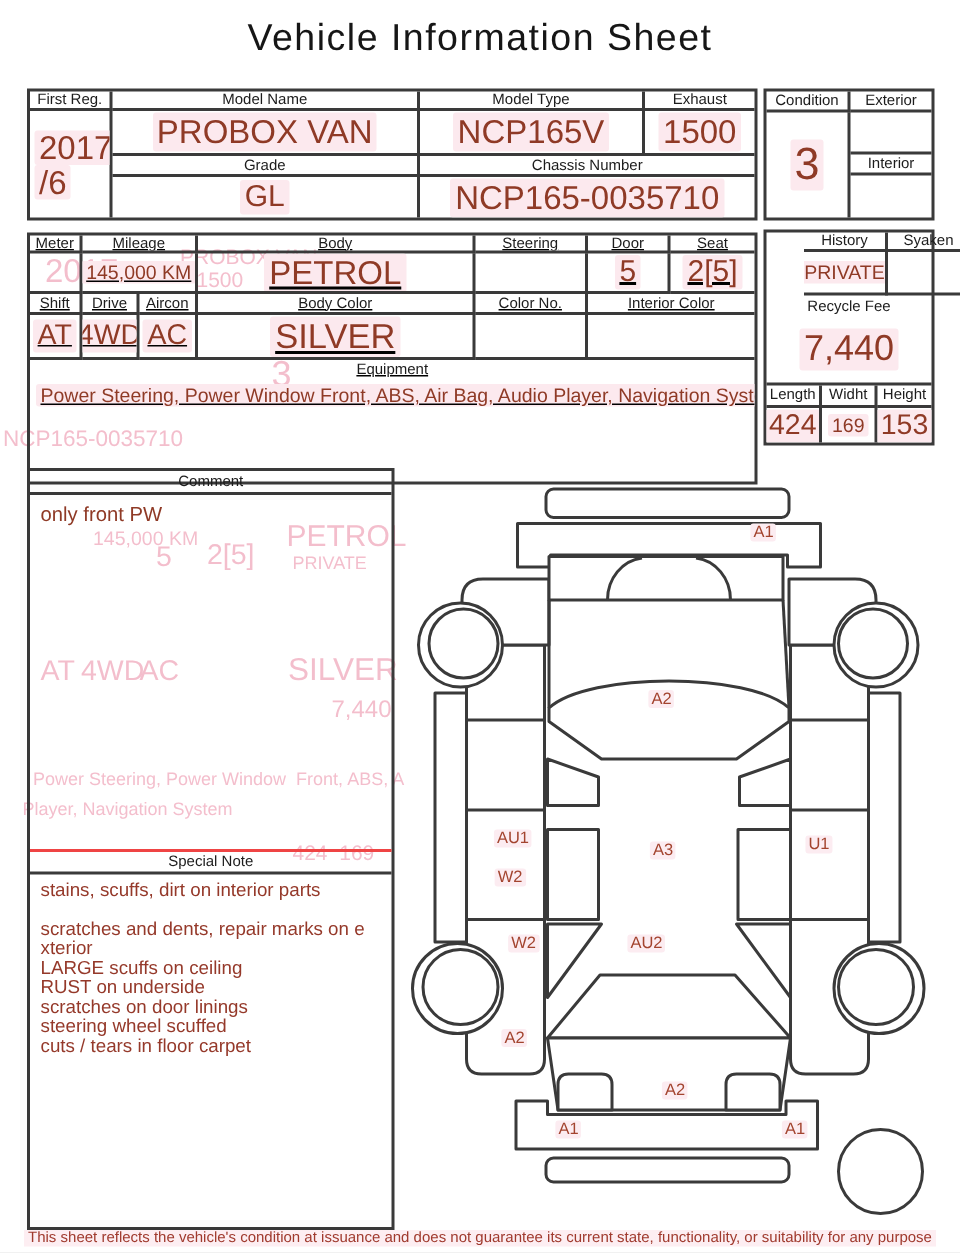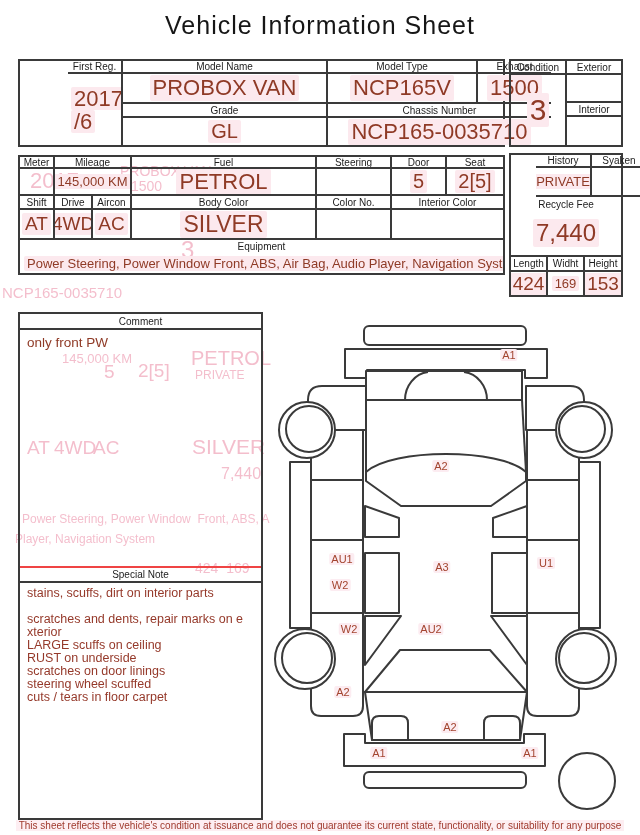--- a/index.html
+++ b/index.html
@@ -16,33 +16,33 @@
   .hd { font-size:10px; color:#1c1c1c; display:flex; align-items:center; justify-content:center; overflow:hidden; }
   .vl { color:#8f3a26; display:flex; align-items:center; justify-content:center; overflow:hidden; }
   .vl .hi { background:#fce9ee; padding:0 3px; border-radius:2px; white-space:nowrap; }
   .br { border-right:2px solid #3a3a3a; }
   .bb { border-bottom:2px solid #3a3a3a; }
 
   
   .t1 { left:18px; top:59px; width:487px; height:88px; }
   .t1g { display:grid; width:483px; height:84px;
          grid-template-columns:55px 205px 150px 73px;
-         grid-template-rows:13px 30px 14px 27px;padding-left:48px; }
+         grid-template-rows:13px 30px 14px 27px; }
   .t1-freg-v { grid-row:2 / span 3; grid-column:1; flex-direction:column; align-items:flex-start; justify-content:center;
                font-size:22px; line-height:23px; padding-left:3px; }
   .t1-chassis-h { grid-column:3 / span 2; }
   .t1-chassis-v { grid-column:3 / span 2; }
 
   
   .b1 { left:509px; top:59px; width:114px; height:88px; }
   .b1g { display:grid; width:110px; height:84px; grid-template-columns:56px 54px; grid-template-rows:14px 28px 14px 28px;border-radius:19px; }
   .b1-cond-v { grid-row:2 / span 3; grid-column:1; font-size:30px; }
 
   
-  .t2 { left:18px; top:155px; width:487px; height:120px; }
+  .t2 { left:18px; top:155px; width:487px; height:168px;text-decoration:underline; }
   .t2a { display:grid; width:483px; grid-template-columns:35px 77px 185px 75px 55px 56px; grid-template-rows:12px 27px; }
   .t2b { display:grid; width:483px; grid-template-columns:35px 38px 39px 185px 75px 111px; grid-template-rows:14px 30px 13px 44px; }
   .span-all { grid-column:1 / -1; }
   .equip-content { align-items:flex-start; justify-content:flex-start; padding:3px 4px; font-size:13px; line-height:15px; text-align:left; }
 
   
   .b2 { left:509px; top:153px; width:114px; height:144px; }
   .b2g1 { display:grid; width:110px; grid-template-columns:56px 54px; grid-template-rows:13px 29px;padding-left:25px; }
   .b2g2 { display:grid; width:110px; grid-template-columns:110px; grid-template-rows:14px 46px; }
   .b2g3 { display:grid; width:110px; grid-template-columns:37px 37px 36px; grid-template-rows:15px 23px; }
@@ -140,21 +140,21 @@
       <div class="bb" style="grid-column:2;"></div>
       <div class="hd bb" style="grid-column:2;">Interior</div>
       <div style="grid-column:2;"></div>
     </div>
   </div>
 
   <div class="box t2">
     <div class="t2a">
       <div class="hd br bb">Meter</div>
       <div class="hd br bb">Mileage</div>
-      <div class="hd br bb">Fuel</div>
+      <div class="hd br bb">Body</div>
       <div class="hd br bb">Steering</div>
       <div class="hd br bb">Door</div>
       <div class="hd bb">Seat</div>
 
       <div class="vl br bb"></div>
       <div class="vl br bb" style="font-size:13px;">
           <span class="hi">145,000 KM</span>
         </div>
       <div class="vl br bb" style="font-size:22px;">
           <span class="hi">PETROL</span>

